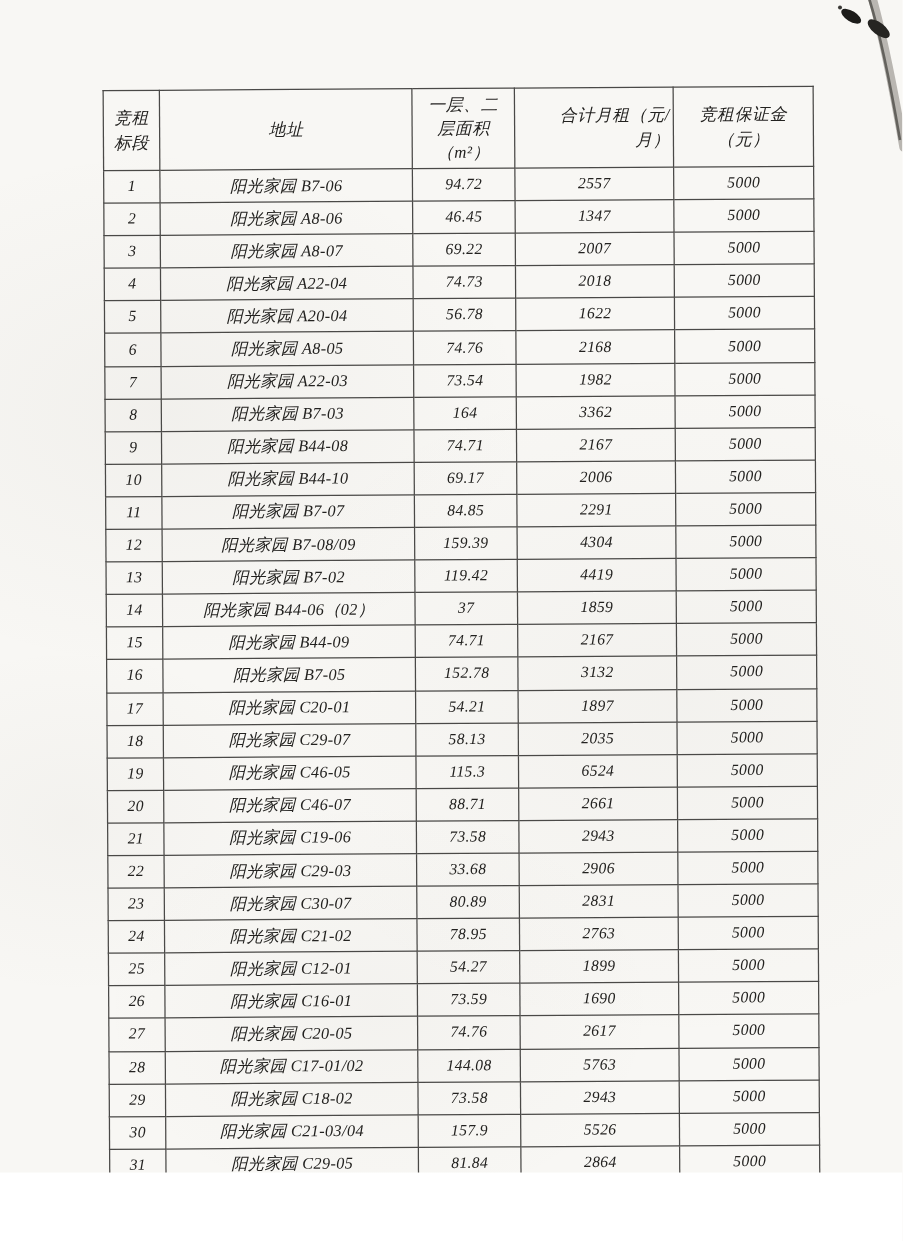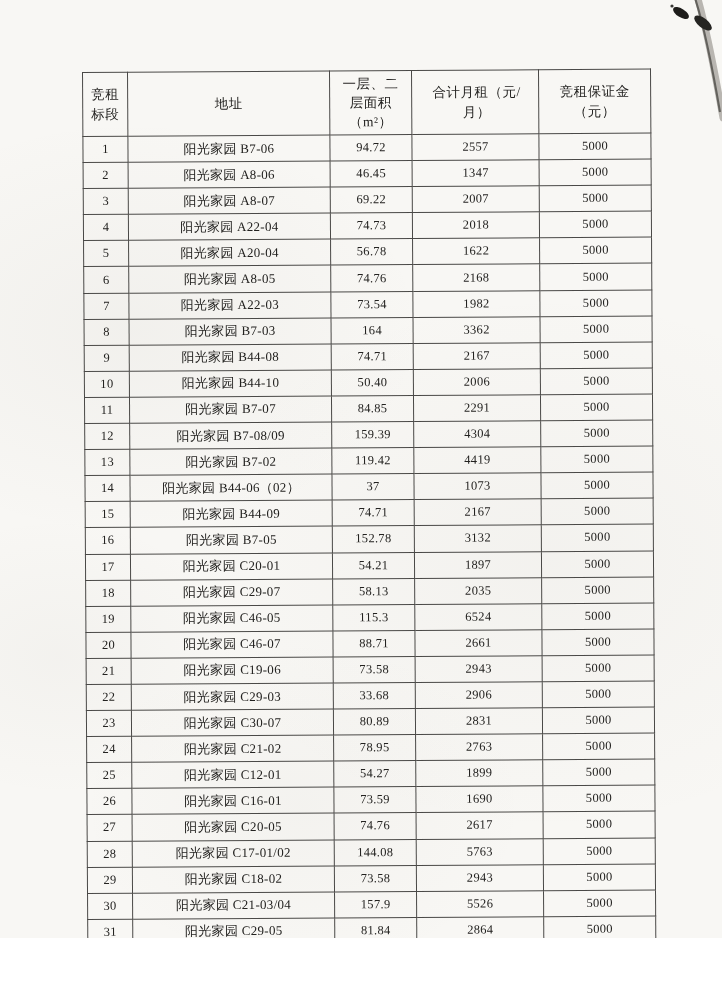--- a/index.html
+++ b/index.html
@@ -15,20 +15,21 @@
     position: relative;
     width: 722px;
     height: 938px;
     overflow: hidden;
     background:
       radial-gradient(420px 300px at 18% 35%, rgba(118,112,100,0.05), transparent 70%),
       radial-gradient(520px 390px at 76% 60%, rgba(118,112,100,0.04), transparent 70%),
       radial-gradient(320px 240px at 42% 86%, rgba(118,112,100,0.035), transparent 70%),
       radial-gradient(260px 200px at 8% 70%, rgba(118,112,100,0.04), transparent 70%),
       #f8f7f4;
+    font-style: italic;
   }
 
   .table-wrap {
     position: absolute;
     left: 82px;
     top: 72px;
     width: 568px;
     transform: rotate(-0.35deg);
     transform-origin: top left;
   }
@@ -60,21 +61,21 @@
 
   table.rental th {
     font-weight: normal;
     font-size: 13.5px;
     line-height: 1.42;
     white-space: pre-line;
     letter-spacing: 0.5px;
   }
 
   table.rental th.h-rent {
-    text-align: center;
+    text-align: right;
     padding-left: 5px;
     margin-top: 44px;
   }
 
   table.rental tbody tr { height: 26.1px; }
 
   table.rental td {
     font-size: 13px;
     letter-spacing: 0.3px;
   }
@@ -176,21 +177,21 @@
           <tr>
             <td class="num">9</td>
             <td>阳光家园 B44-08</td>
             <td class="num">74.71</td>
             <td class="num">2167</td>
             <td class="num">5000</td>
           </tr>
           <tr>
             <td class="num">10</td>
             <td>阳光家园 B44-10</td>
-            <td class="num">50.40</td>
+            <td class="num">69.17</td>
             <td class="num">2006</td>
             <td class="num">5000</td>
           </tr>
           <tr>
             <td class="num">11</td>
             <td>阳光家园 B7-07</td>
             <td class="num">84.85</td>
             <td class="num">2291</td>
             <td class="num">5000</td>
           </tr>
@@ -205,21 +206,21 @@
             <td class="num">13</td>
             <td>阳光家园 B7-02</td>
             <td class="num">119.42</td>
             <td class="num">4419</td>
             <td class="num">5000</td>
           </tr>
           <tr>
             <td class="num">14</td>
             <td>阳光家园 B44-06（02）</td>
             <td class="num">37</td>
-            <td class="num">1073</td>
+            <td class="num">1859</td>
             <td class="num">5000</td>
           </tr>
           <tr>
             <td class="num">15</td>
             <td>阳光家园 B44-09</td>
             <td class="num">74.71</td>
             <td class="num">2167</td>
             <td class="num">5000</td>
           </tr>
           <tr>

